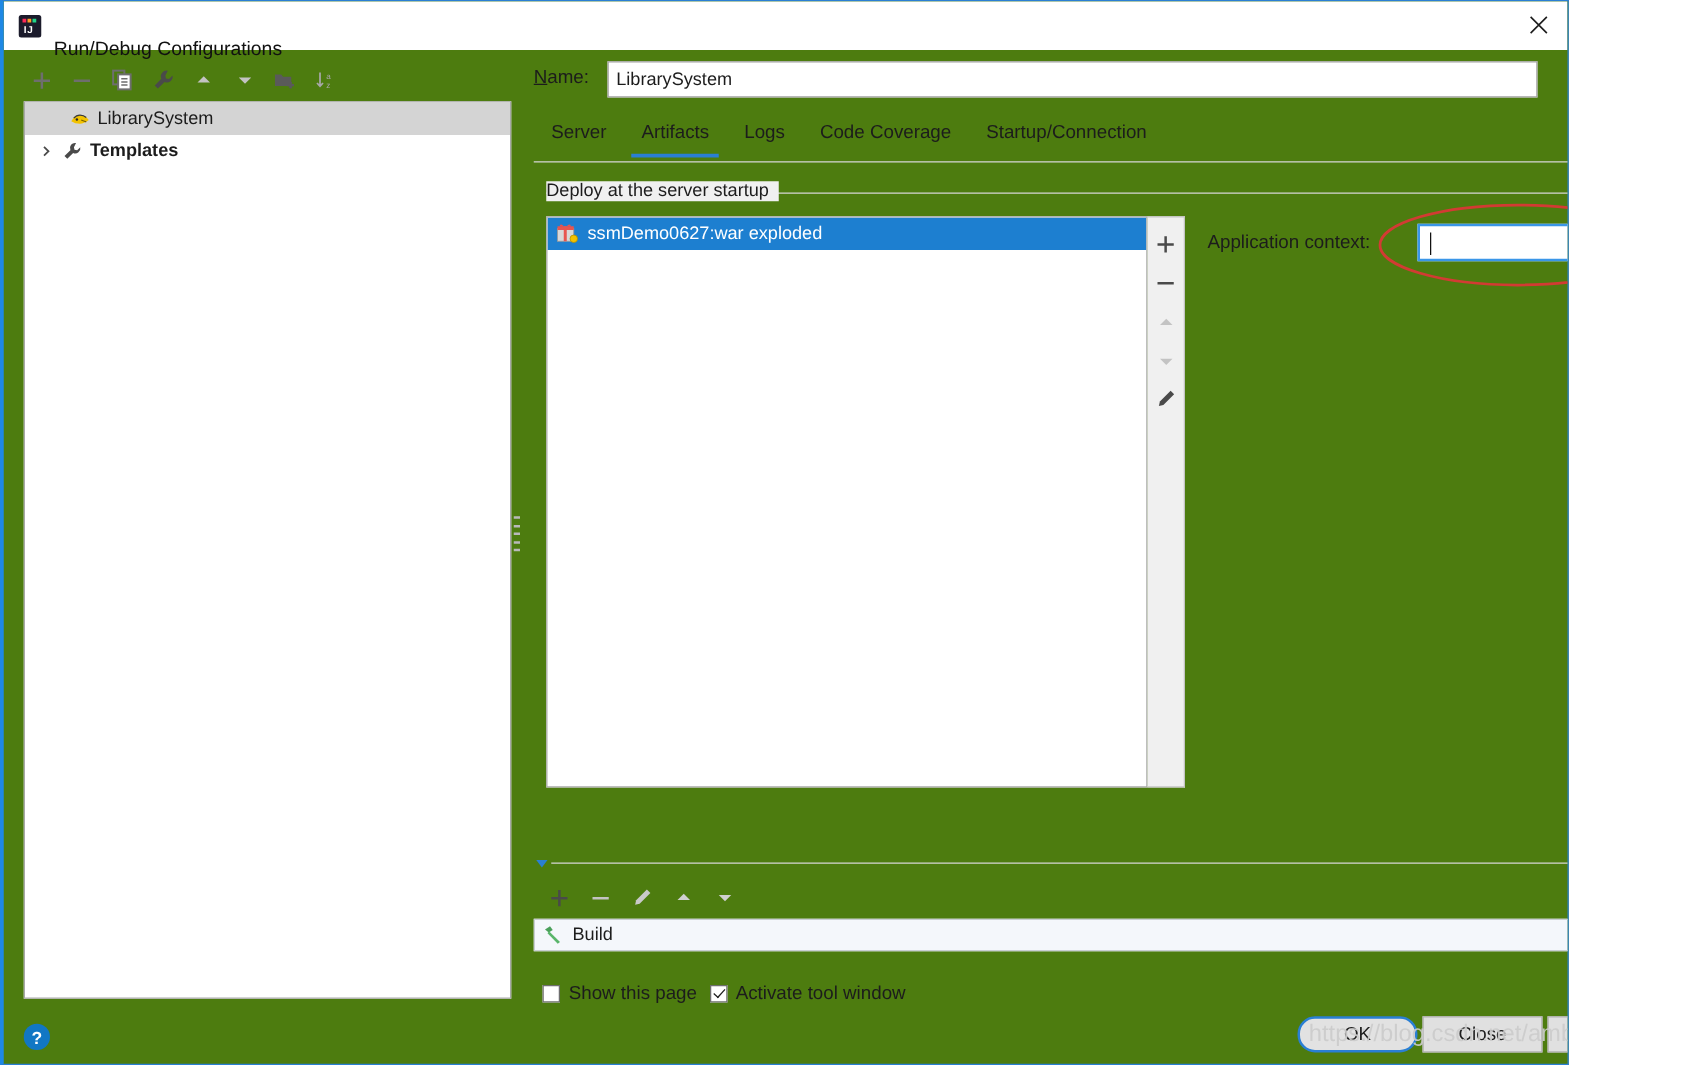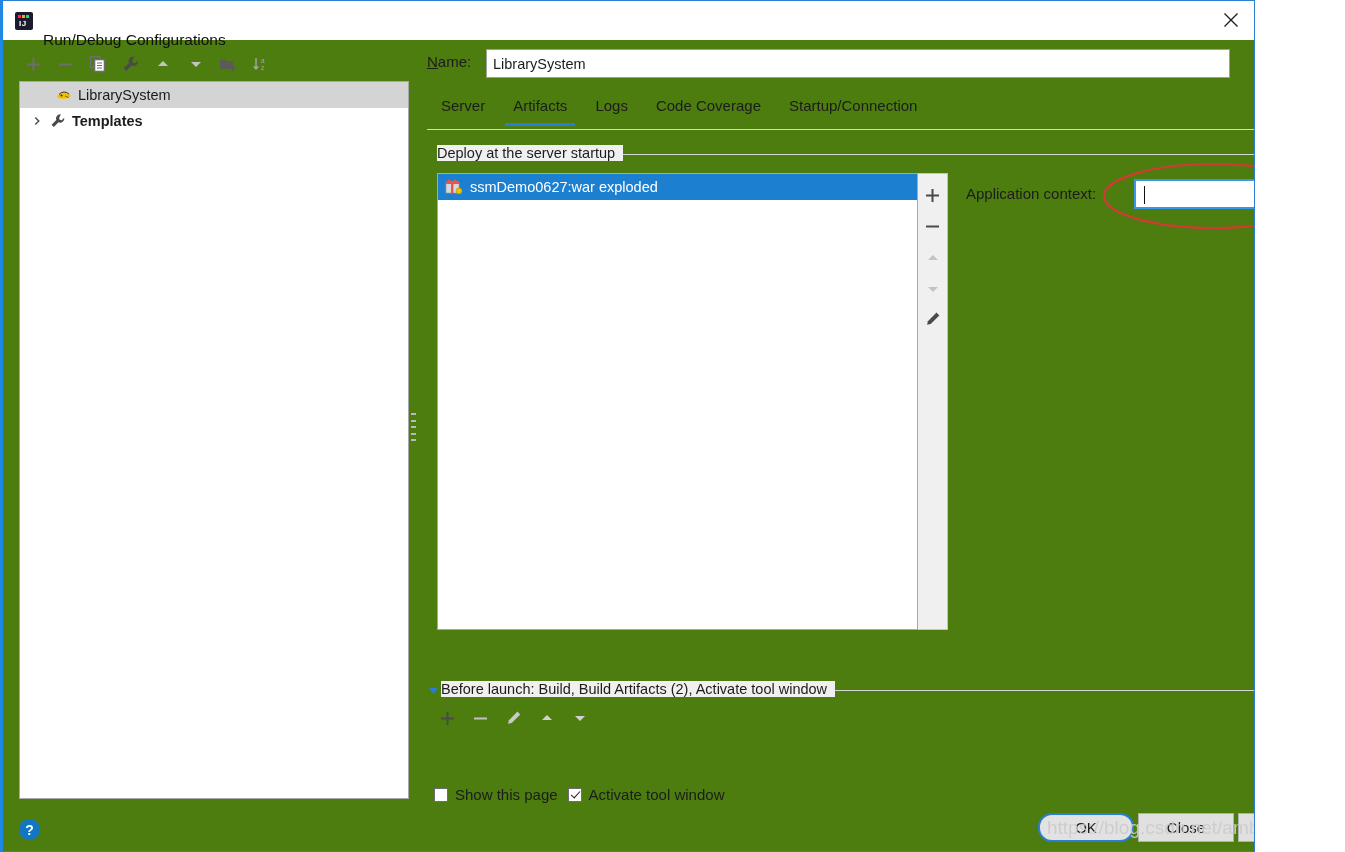--- a/index.html
+++ b/index.html
@@ -594,23 +594,20 @@
   <svg class="annot-ellipse" viewBox="0 0 228 70">
     <ellipse cx="114" cy="35" rx="110" ry="32" fill="none" stroke="#d23b33" stroke-width="2.2"></ellipse>
   </svg>
 
   <div class="bl-arrow">
     <svg width="11" height="11" viewBox="0 0 11 11">
       <path d="M1 3 L10 3 L5.5 9 Z" fill="#2a7fd4"></path>
     </svg>
   </div>
   <div class="bl-rule"></div>
-  <div class="bl-title">
-    <span>Before launch: Build, Build Artifacts (2), Activate tool window</span>
-  </div>
 
   <div class="bl-toolbar">
     <div class="tb-btn">
       <svg width="17" height="17" viewBox="0 0 17 17">
         <path d="M8.5 2 V15 M2 8.5 H15" stroke="#4a4a4a" stroke-width="2" fill="none"></path>
       </svg>
     </div>
     <div class="tb-btn">
       <svg width="17" height="17" viewBox="0 0 17 17">
         <path d="M2 8.5 H15" stroke="#c3c3c3" stroke-width="2" fill="none"></path>
@@ -626,20 +623,29 @@
         <path d="M3 10 L8 5 L13 10 Z" fill="#d0d0d0"></path>
       </svg>
     </div>
     <div class="tb-btn">
       <svg width="16" height="16" viewBox="0 0 16 16">
         <path d="M3 6 L8 11 L13 6 Z" fill="#d0d0d0"></path>
       </svg>
     </div>
   </div>
 
+  <div class="bl-list">
+    <span class="build-icon">
+      <svg width="18" height="16" viewBox="0 0 18 16">
+        <path d="M2 3.5 L6 1 L8.2 4 L5 6 Z" fill="#4aa05a"></path>
+        <path d="M5.2 5 L14 13.5 L12.2 15 L4 6.6 Z" fill="#59b56a"></path>
+      </svg>
+    </span>
+    <span>Build</span>
+  </div>
 
   <div class="bottom-checks">
     <div class="chk-item">
       <div class="cbx"></div>
       <span>Show this page</span>
     </div>
     <div class="chk-item">
       <div class="cbx checked"></div>
       <span>Activate tool window</span>
     </div>

